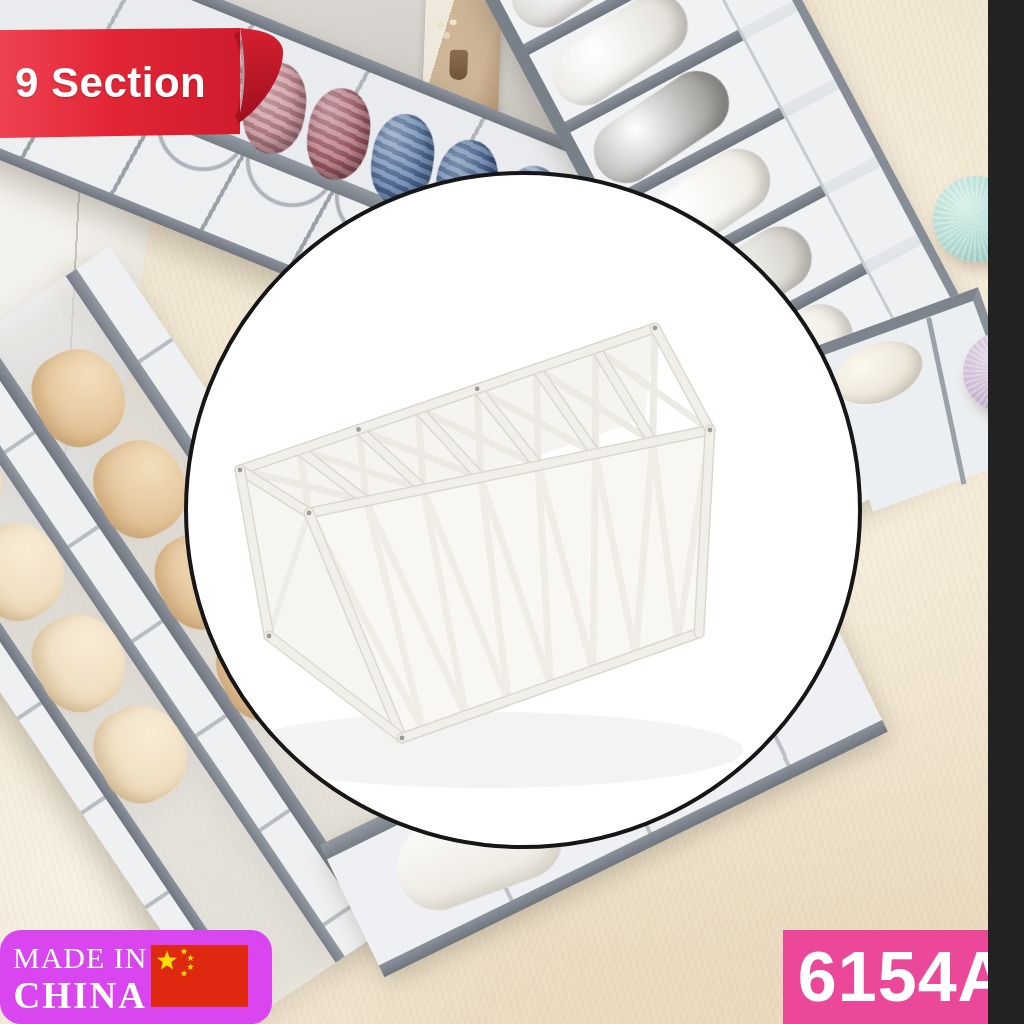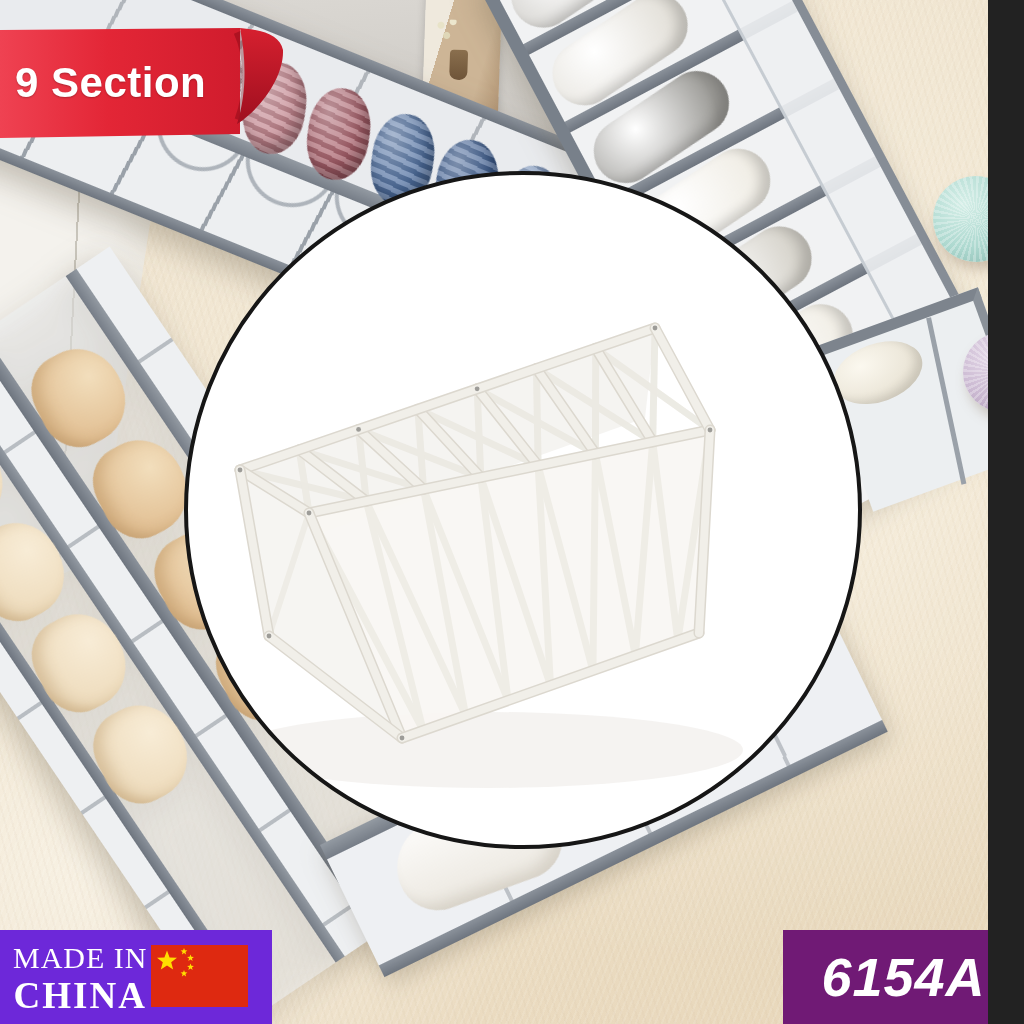--- a/index.html
+++ b/index.html
@@ -112,27 +112,27 @@
 
   
   .circle{position:absolute;left:184px;top:171px;width:678px;height:678px;border-radius:50%;
     background:#ffffff;border:4px solid #161616;overflow:hidden;}
   .circle svg{position:absolute;left:0;top:0;}
 
   
   .ribbon{position:absolute;left:0;top:28px;width:300px;height:120px;}
   .ribbon-label{position:absolute;left:15px;top:0;height:110px;width:215px;display:flex;align-items:center;
     color:#fff;font-size:42px;font-weight:700;letter-spacing:.5px;text-shadow:0 1px 2px rgba(0,0,0,.25);}
-  .origin-badge{position:absolute;left:0;top:930px;width:272px;height:94px;background:#6d28d9;}
+  .origin-badge{position:absolute;left:0;top:930px;width:272px;height:94px;background:#d946ef;border-radius:21px;}
   .origin-text{position:absolute;left:13px;top:10px;color:#fff;font-family:"Liberation Serif",serif;}
   .origin-line1{font-size:30px;letter-spacing:1px;line-height:36px;}
   .origin-line2{font-size:37px;font-weight:700;letter-spacing:2px;line-height:40px;text-align:center;}
   .flag{position:absolute;left:151px;top:15px;width:97px;height:62px;}
-  .sku-badge{position:absolute;left:783px;top:930px;width:241px;height:94px;background:#701a75;
-    display:flex;align-items:center;justify-content:center;color:#fff;font-size:54px;font-weight:700;letter-spacing:1px;font-style:italic;}
+  .sku-badge{position:absolute;left:783px;top:930px;width:241px;height:94px;background:#ec4899;
+    display:flex;align-items:center;justify-content:center;color:#fff;font-size:70px;font-weight:700;letter-spacing:1px;}
 </style>
 </head>
 <body>
 
 <div id="stage">
 
   <div class="carpet"></div>
   <div class="wall"></div>
   <div class="furniture"></div>
   <div class="photo"></div>

